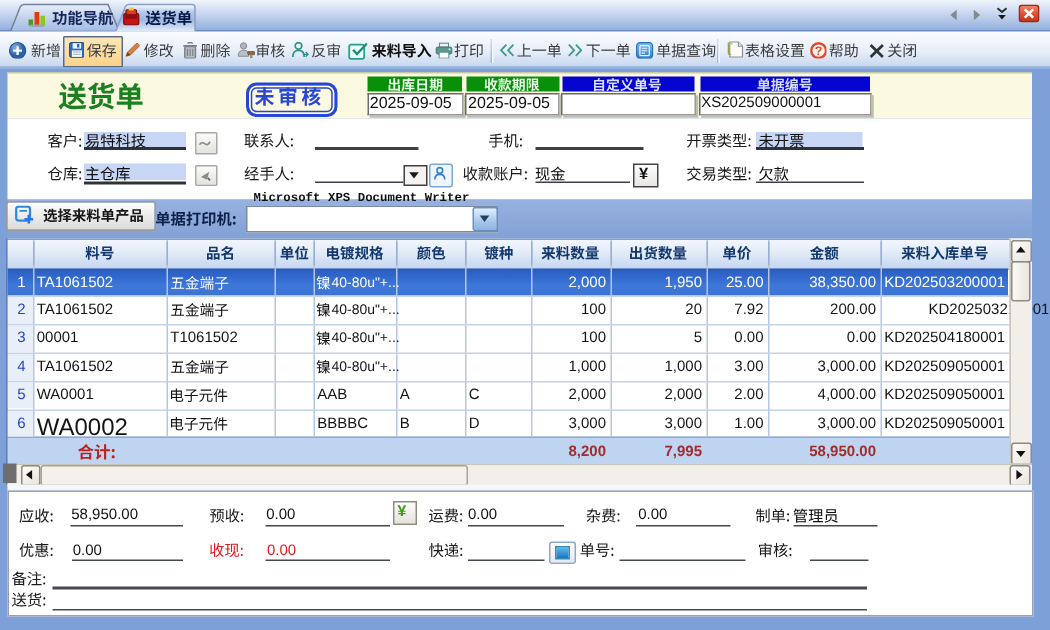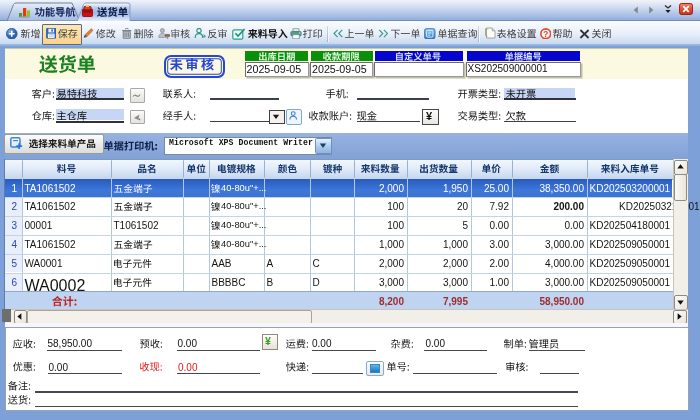--- a/index.html
+++ b/index.html
@@ -603,21 +603,21 @@
       <g fill="#10204a" transform="scale(1,-1)">
         <use href="#g6" x="0"></use>
         <use href="#g52" x="1000"></use>
         <use href="#g86" x="2000"></use>
         <use href="#g87" x="3000"></use>
         <use href="#g88" x="4000"></use>
         <use href="#g89" x="5000"></use>
       </g>
     </svg>
 <div style="position:absolute;left:164px;top:137px;width:166px;height:15.5px;background:#fff;border:1px solid #7a8aa0"></div>
-<div style="position:absolute;left:169px;top:139px;font-size:8.2px;color:#101010;font-weight:bold;font-family:'Liberation Mono', monospace;line-height:1;white-space:pre;letter-spacing:0.05px;">Microsoft XPS Document Writer</div>
+<div style="position:absolute;left:169px;top:129px;font-size:8.2px;color:#101010;font-weight:bold;font-family:'Liberation Mono', monospace;line-height:1;white-space:pre;letter-spacing:0.05px;">Microsoft XPS Document Writer</div>
 <div style="position:absolute;left:314.5px;top:138px;width:15px;height:13.5px;background:linear-gradient(#e4f0fc,#a8c8ec 60%,#90b4e0);border:1px solid #6890c0;border-radius:1.5px"></div>
 <svg style="position:absolute;left:318.5px;top:143px;" width="8" height="6" viewBox="0 0 8 6">
       <path d="M0.8,0.6 L7.2,0.6 L4,5 Z" fill="#204060"></path>
     </svg>
 <div style="position:absolute;left:4.5px;top:159px;width:682px;height:149.5px;background:#fff"></div>
 <div style="position:absolute;left:4.5px;top:159px;width:668px;height:18.5px;background:linear-gradient(#f3f7fd,#dfe9f7 50%,#c5d6f0);border-top:1px solid #7c9cc8;border-bottom:1px solid #88a4cc"></div>
 <div style="position:absolute;left:4.5px;top:178.5px;width:667.5px;height:18.8px;background:linear-gradient(#2a5bbd,#3168cd 30%,#3e78d8 65%,#3b73d2)"></div>
 <div style="position:absolute;left:4.5px;top:291.3px;width:682px;height:17.2px;background:#bfd4f0;border-top:1px solid #8fa8cc"></div>
 <div style="position:absolute;left:22px;top:160px;width:1px;height:131.3px;background:#b4c6e2"></div>
 <div style="position:absolute;left:111px;top:160px;width:1px;height:131.3px;background:#b4c6e2"></div>
@@ -761,21 +761,21 @@
     </svg>
 <svg style="position:absolute;left:211.0px;top:202.3px;overflow:visible" width="8.97" height="9.04" viewBox="35.0 -842.0 915.0 922.0">
       <g fill="#141414" transform="scale(1,-1)">
         <use href="#g107" x="0"></use>
       </g>
     </svg>
 <div style="position:absolute;left:221px;top:202.3px;font-size:9.3px;color:#141414;font-weight:normal;font-family:'Liberation Sans', sans-serif;line-height:1;white-space:pre;">40-80u"+...</div>
 <div style="position:absolute;left:304px;top:202.3px;width:100px;text-align:right;font-size:10px;color:#141414;font-weight:normal;line-height:1;white-space:pre;">100</div>
 <div style="position:absolute;left:368px;top:202.3px;width:100px;text-align:right;font-size:10px;color:#141414;font-weight:normal;line-height:1;white-space:pre;">20</div>
 <div style="position:absolute;left:409px;top:202.3px;width:100px;text-align:right;font-size:10px;color:#141414;font-weight:normal;line-height:1;white-space:pre;">7.92</div>
-<div style="position:absolute;left:484px;top:202.3px;width:100px;text-align:right;font-size:10px;color:#141414;font-weight:bold;line-height:1;white-space:pre;">200.00</div>
+<div style="position:absolute;left:484px;top:202.3px;width:100px;text-align:right;font-size:10px;color:#141414;font-weight:normal;line-height:1;white-space:pre;">200.00</div>
 <div style="position:absolute;left:619px;top:202.3px;width:80px;overflow:hidden;font-size:10px;line-height:1;white-space:pre;color:#141414">KD202503210001</div>
 <div style="position:absolute;left:4.5px;top:221.1px;width:12.5px;text-align:right;font-size:10px;line-height:1;color:#2543cc">3</div>
 <div style="position:absolute;left:24.5px;top:221.1px;font-size:10px;color:#141414;font-weight:normal;font-family:'Liberation Sans', sans-serif;line-height:1;white-space:pre;">00001</div>
 <div style="position:absolute;left:113.5px;top:221.1px;font-size:10px;color:#141414;font-weight:normal;font-family:'Liberation Sans', sans-serif;line-height:1;white-space:pre;">T1061502</div>
 <svg style="position:absolute;left:211.0px;top:221.1px;overflow:visible" width="8.97" height="9.04" viewBox="35.0 -842.0 915.0 922.0">
       <g fill="#141414" transform="scale(1,-1)">
         <use href="#g107" x="0"></use>
       </g>
     </svg>
 <div style="position:absolute;left:221px;top:221.1px;font-size:9.3px;color:#141414;font-weight:normal;font-family:'Liberation Sans', sans-serif;line-height:1;white-space:pre;">40-80u"+...</div>

